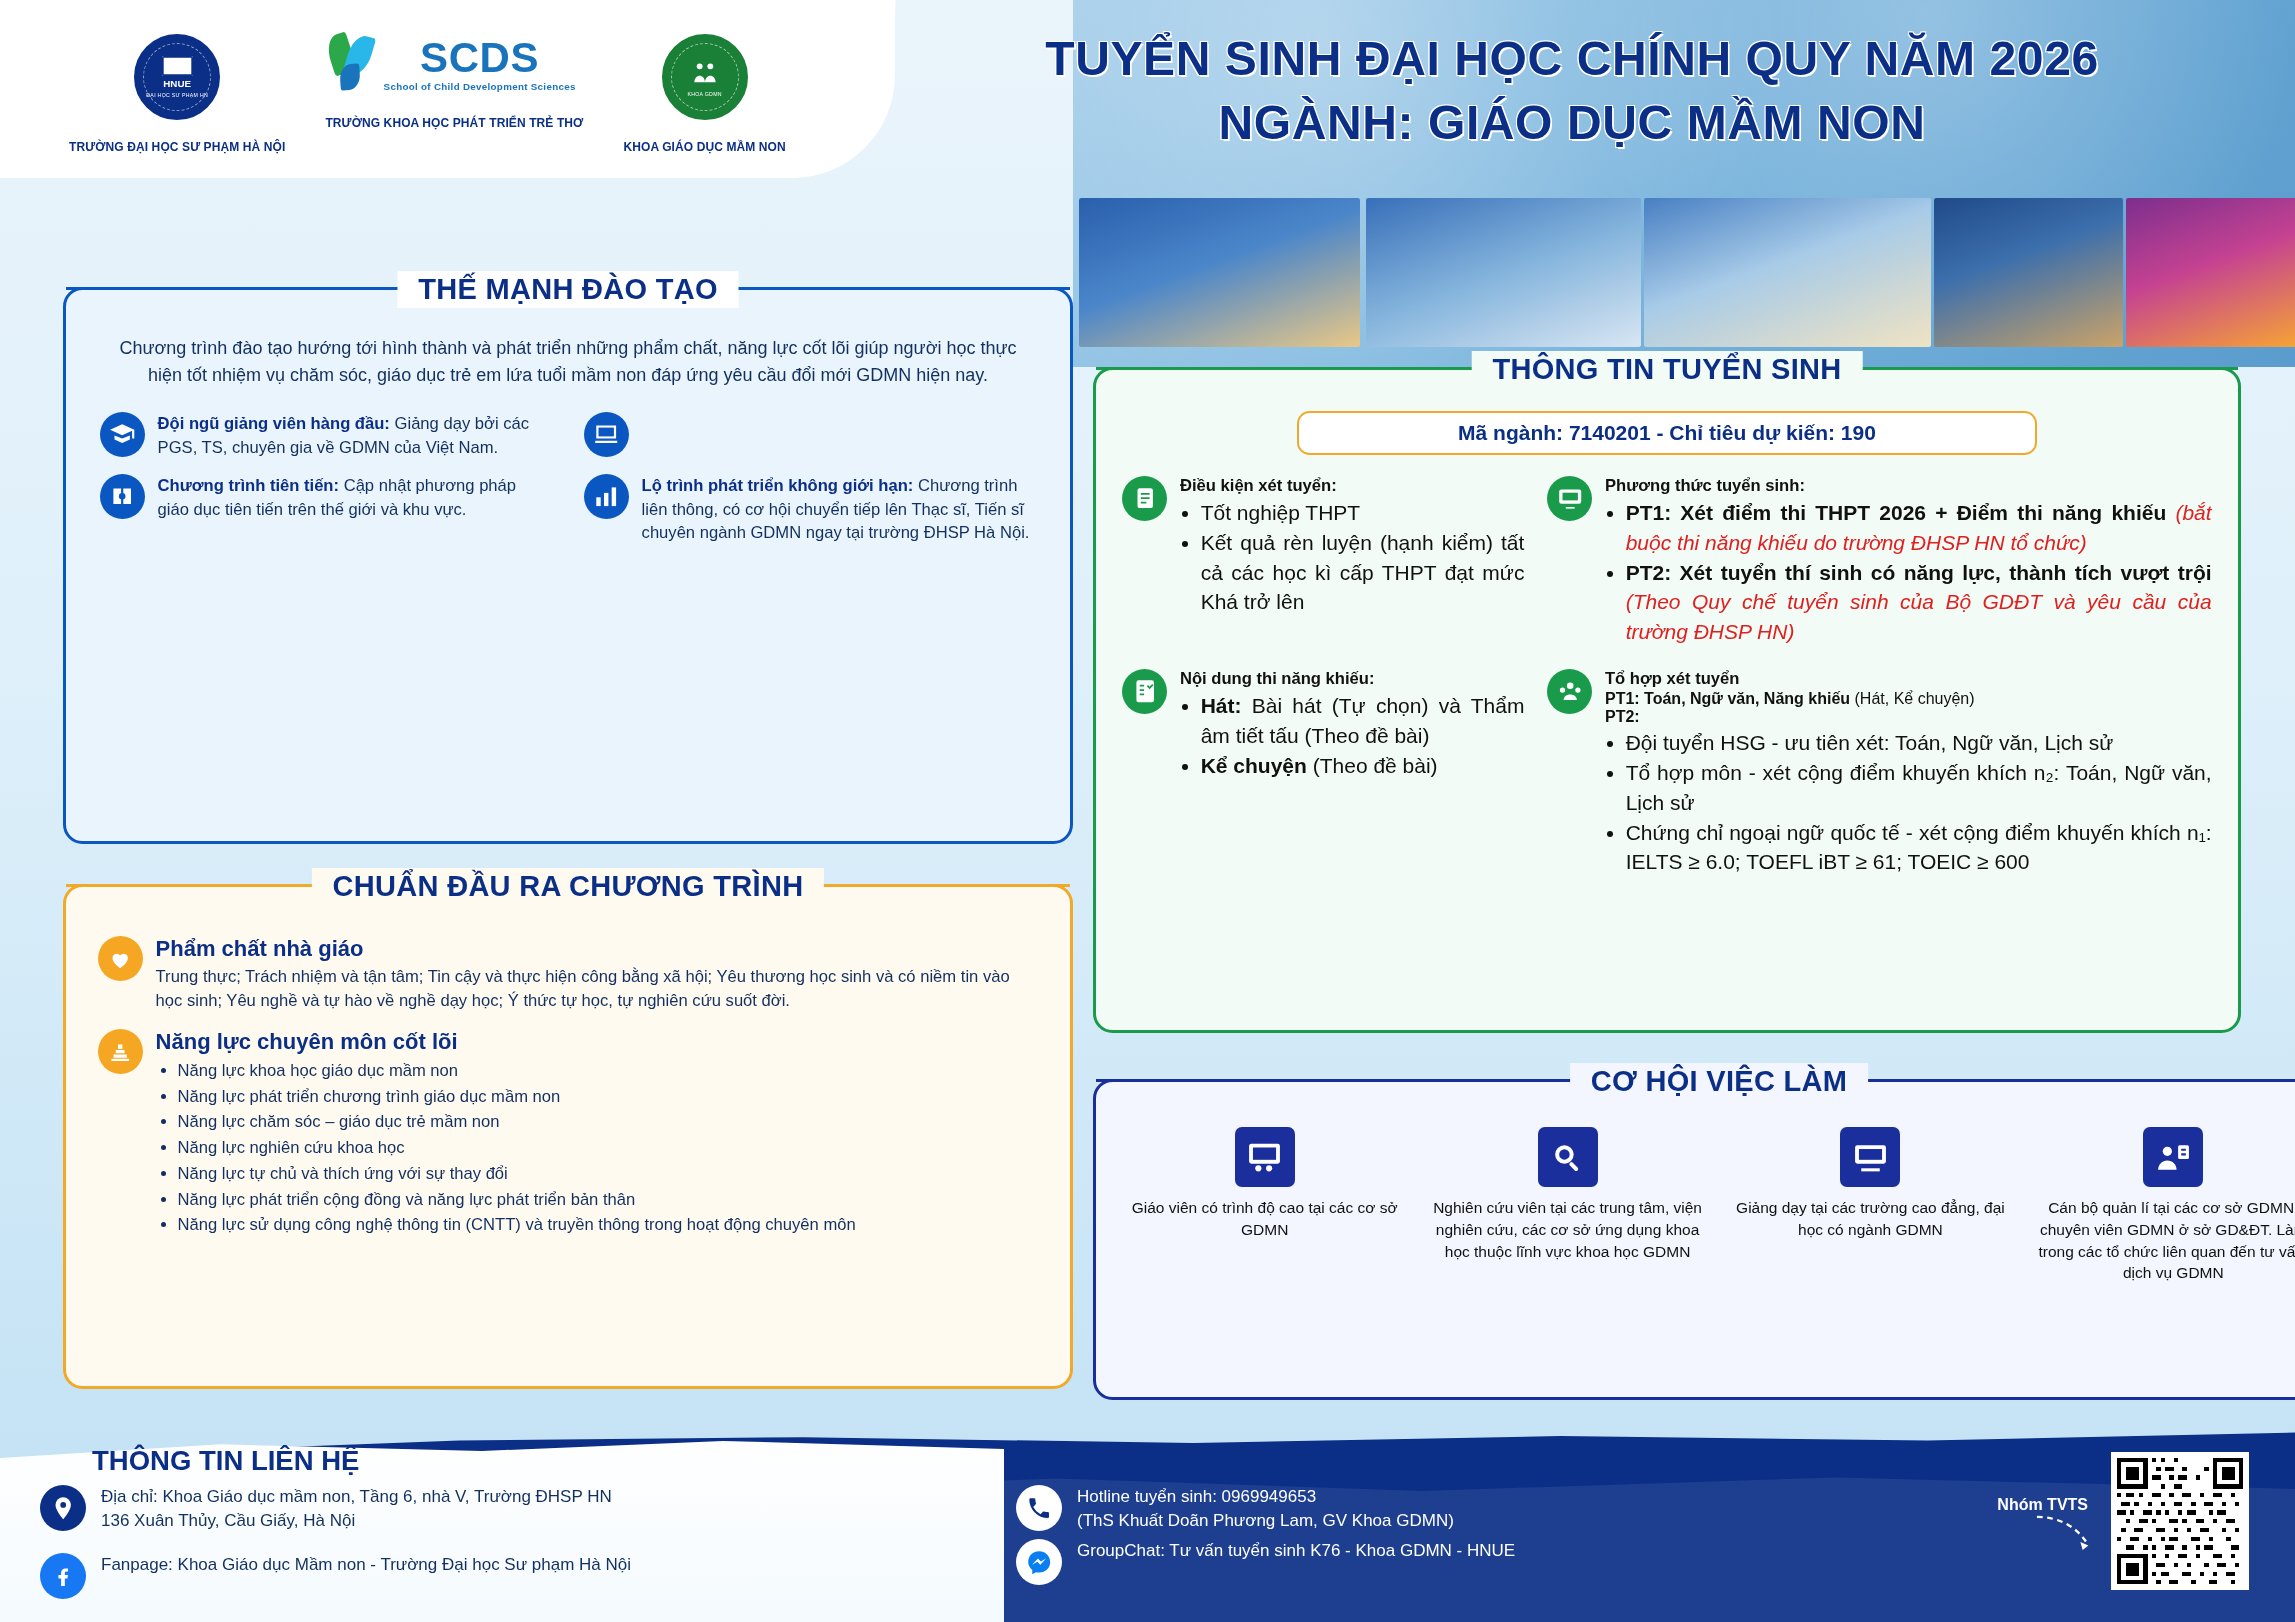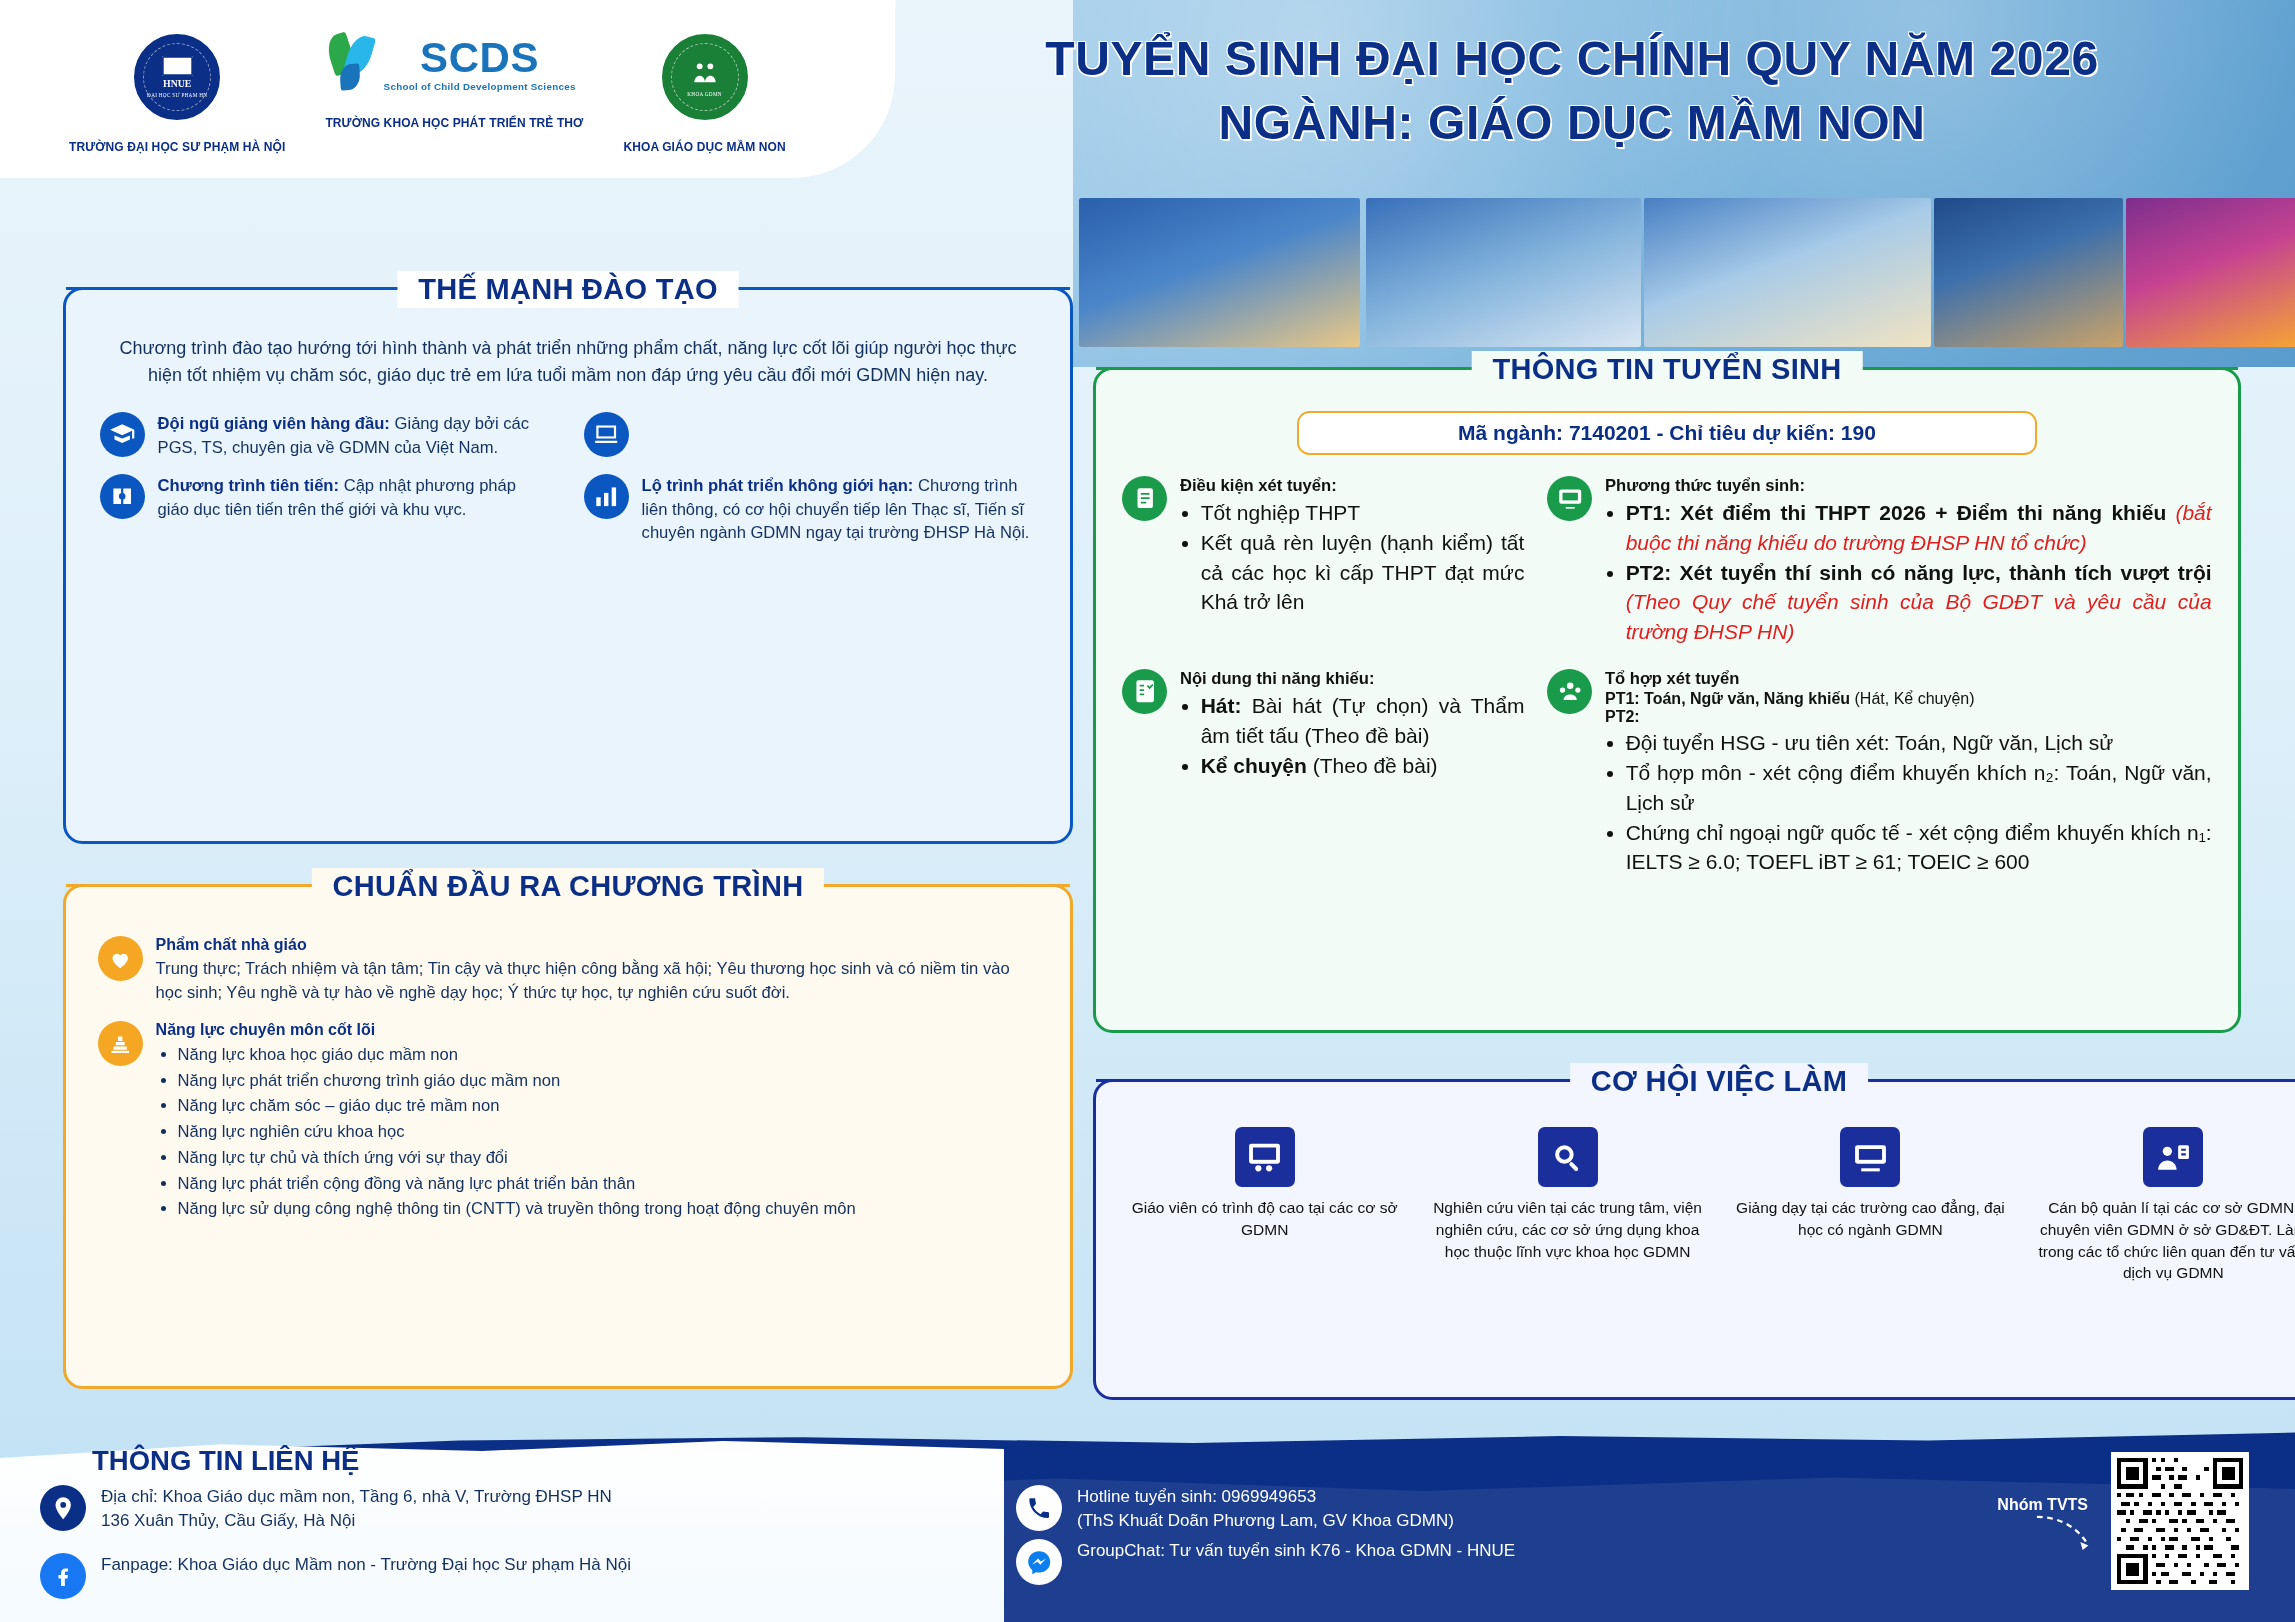--- a/index.html
+++ b/index.html
@@ -59,21 +59,21 @@
     clip-path: polygon(0 24px, 22% 10.3px, 48% 17px, 72% 6.9px, 100% 15px, 100% 100%, 0 100%);
   }
 
   
   .logos { position:absolute; left: 69px; top: 34px; display:flex; align-items:flex-start; gap: 40px; z-index: 5;}
   .logo-block { text-align:center; }
   .logo-caption { font-size: 12px; font-weight: 700; color:#0b2f86; margin-top: 20px; letter-spacing:0.1px;}
   .seal {
     width: 86px; height: 86px; border-radius: 50%;
     background: #0b2f86; color:#fff; display:flex; align-items:center; justify-content:center;
-    border: 2.9px solid #0b2f86; position:relative; margin:0 auto;font-family:Liberation Serif, serif;
+    border: 2.9px solid #0b2f86; position:relative; margin:0 auto;
   }
   .seal .inner { width: 68px; height:68px; border-radius:50%; border: 1.1px dashed rgba(255,255,255,.55);
     display:flex; flex-direction:column; align-items:center; justify-content:center; gap:2.3px;}
   .seal .book { width: 31px; height: 19.5px; background:#fff; border-radius: 1.7px;
      box-shadow: inset 0 0 0 1.7px #0b2f86; }
   .seal .txt { font-size: 9.8px; font-weight:700; }
   .seal .mini { font-size: 5.2px; letter-spacing:0.3px; }
   .seal-green { background:#1a7f37; border-color:#1a7f37; }
   .seal-green .inner { border-color: rgba(255,255,255,.6); }
 
@@ -127,21 +127,21 @@
   .it-txt b { color:#0b2f86; }
 
   
   .c-out {
     left: 63px; top: 884px; width: 1010px; height: 505px;
     border: 3.4px solid #f0a92a; background:#fffaf0;
   }
   .c-out .hd { color:#0b2f86; }
   .ic-or { background:#f5a623; }
   .out-block { display:flex; gap: 12.6px; margin: 0 32px; }
-  .out-title { font-size: 16px; font-weight: 700; color:#0b2f86; }
+  .out-title { font-size: 22px; font-weight: 700; color:#0b2f86; }
   .out-body { font-size: 16.6px; line-height: 1.45; color:#12305f; margin-top: 3.4px;}
   ul.bul { margin: 3.4px 0 0 22px; }
   ul.bul li { font-size: 16.6px; line-height: 1.45; color:#12305f; margin-bottom: 1.7px;}
 
   
   .c-adm {
     left: 1093px; top: 367px; width: 1148px; height: 666px;
     border: 3.4px solid #1a9b4c; background:#f2fbf5;
   }
   .c-adm .hd { color:#0b2f86; }

